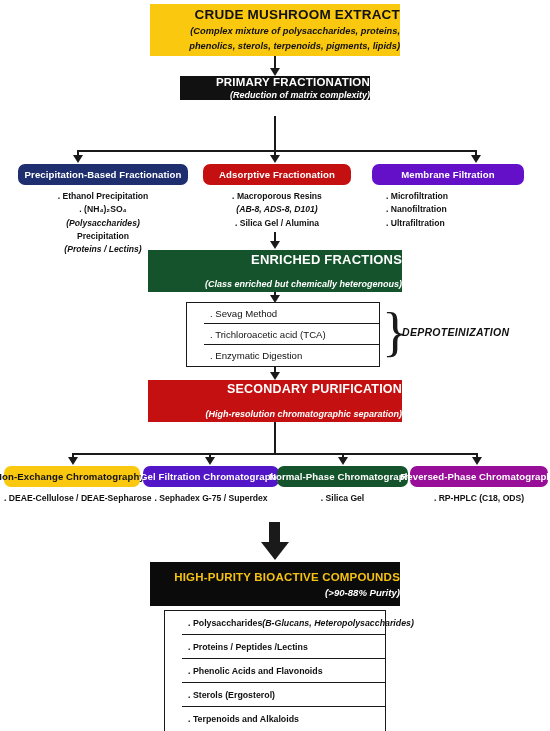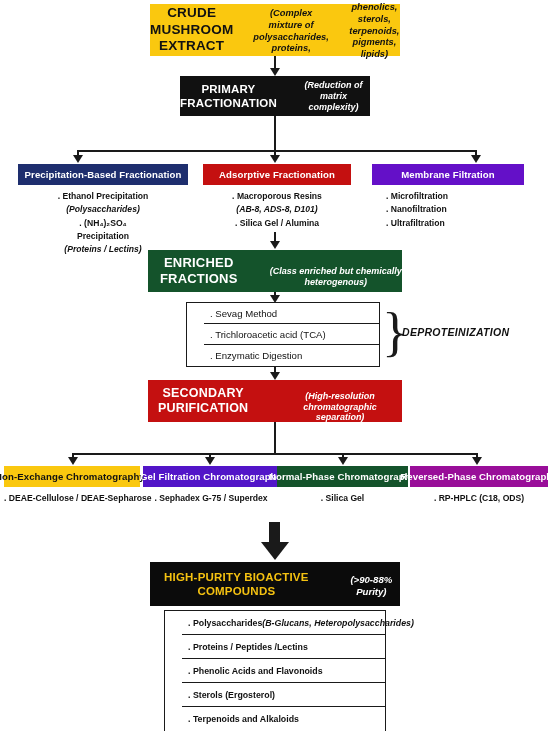--- a/index.html
+++ b/index.html
@@ -15,21 +15,22 @@
     position: relative;
     width: 550px;
     height: 731px;
     background: #ffffff;
   }
 
   
   .box {
     position: absolute;
     display: flex;
-    align-items: center;
+    flex-direction: column;
+    align-items: flex-end;
     justify-content: center;
     text-align: center;
     line-height: 1.22;
   }
   .box .ttl {
     font-weight: bold;
     letter-spacing: 0.2px;
   }
   .box .sub {
     font-style: italic;
@@ -39,21 +40,21 @@
 
   #crude-box {
     top: 4px; height: 52px;
     background: #FAC80F; color: #111111;
     left: 150px; width: 250px;
   }
   #crude-box .ttl { font-size: 13.5px; }
   #crude-box .sub { font-size: 9.3px; margin-top: 3px; line-height: 1.28; }
 
   #primary-box {
-    top: 76px; height: 40px;
+    top: 76px; height: 24px;
     background: #111111; color: #ffffff;
     left: 180px; width: 190px;
   }
   #primary-box .ttl { font-size: 11.5px; }
   #primary-box .sub { font-size: 9px; margin-top: 1px; }
 
   #enriched-box {
     top: 250px; height: 42px;
     background: #14532B; color: #ffffff;
     left: 148px; width: 254px;
@@ -78,20 +79,21 @@
   #final-box .sub { font-size: 9.6px; margin-top: 3px; color: #ffffff; }
 
   
   .chip {
     position: absolute;
     height: 21px;
     display: flex; align-items: center; justify-content: center;
     font-size: 9.6px; font-weight: bold;
     letter-spacing: 0.1px;
     white-space: nowrap;
+    border-radius: 7px;
   }
 
   
   #chip-precip   { left: 18px;  width: 170px; top: 164px; background:#1E2E6E; color:#ffffff; }
   #chip-adsorp   { left: 203px; width: 148px; top: 164px; background:#C41010; color:#ffffff; }
   #chip-membrane { left: 372px; width: 152px; top: 164px; background:#6410C8; color:#ffffff; }
 
   
   #chip-iec  { left: 4px;   width: 136px; top: 466px; background:#FAC80F; color:#111111; }
   #chip-gfc  { left: 143px; width: 136px; top: 466px; background:#5215C8; color:#ffffff; }
@@ -218,22 +220,22 @@
   </div>
   <div class="chip" id="chip-adsorp">
     <span>Adsorptive Fractionation</span>
   </div>
   <div class="chip" id="chip-membrane">
     <span>Membrane Filtration</span>
   </div>
 
   <div class="blist center-list" id="list-precip">
     <div class="it">. Ethanol Precipitation</div>
+    <div class="it">. (NH₄)₂SO₄</div>
     <div class="it em">(Polysaccharides)</div>
-    <div class="it">. (NH₄)₂SO₄</div>
     <div class="it">Precipitation</div>
     <div class="it em">(Proteins / Lectins)</div>
   </div>
   <div class="blist center-list" id="list-adsorp">
     <div class="it">. Macroporous Resins</div>
     <div class="it em">(AB-8, ADS-8, D101)</div>
     <div class="it">. Silica Gel / Alumina</div>
   </div>
   <div class="blist left-list" id="list-membrane">
     <div class="it">. Microfiltration</div>

